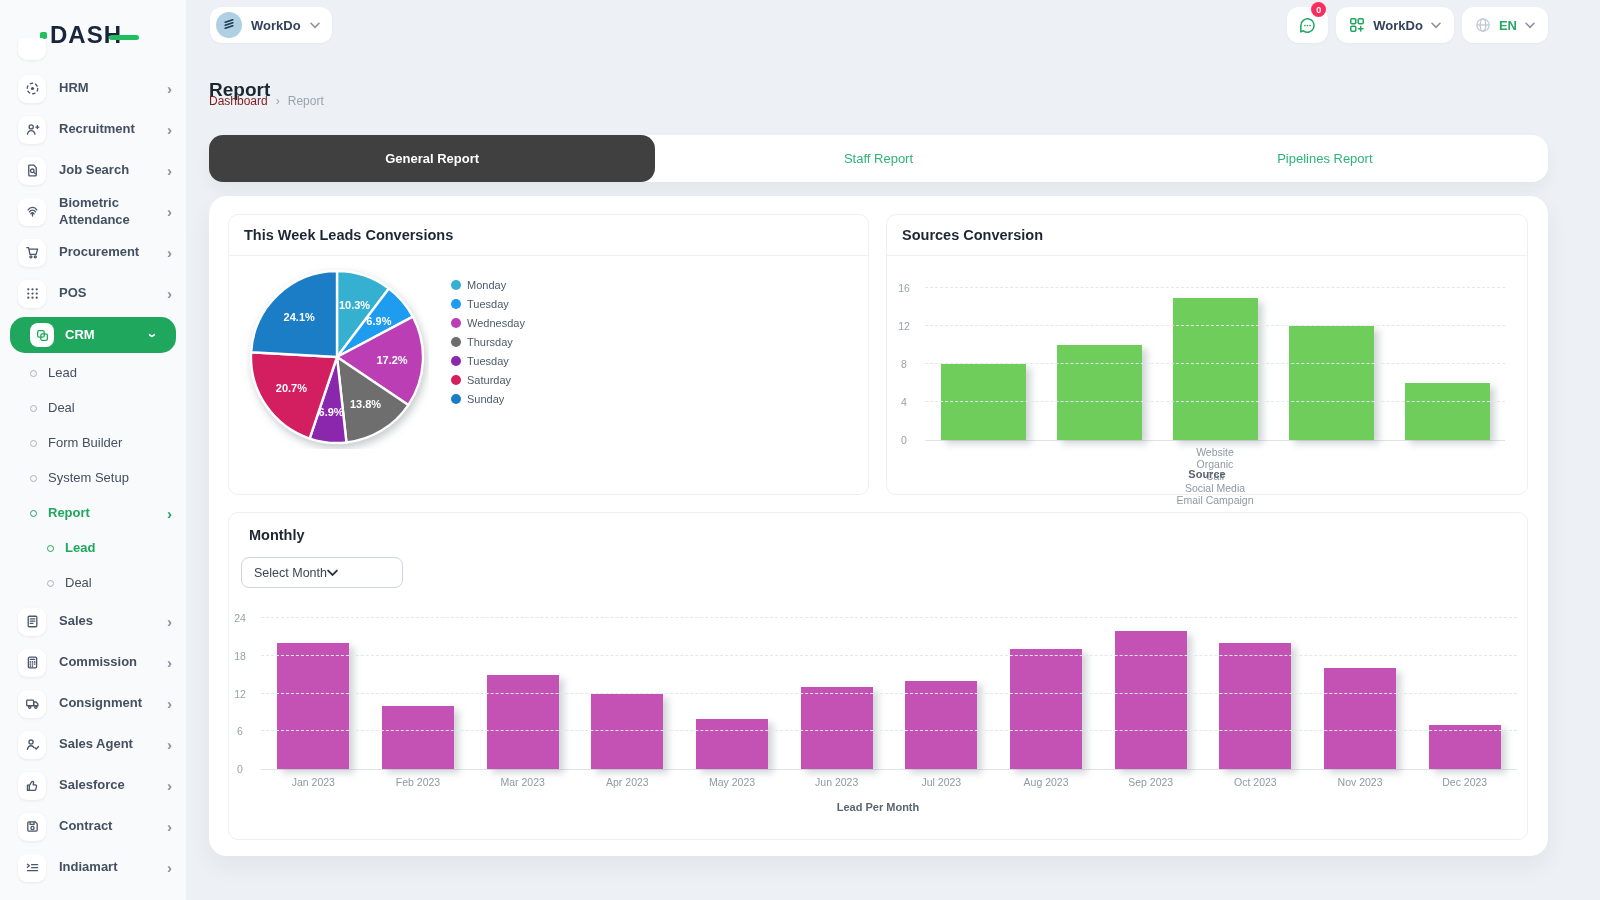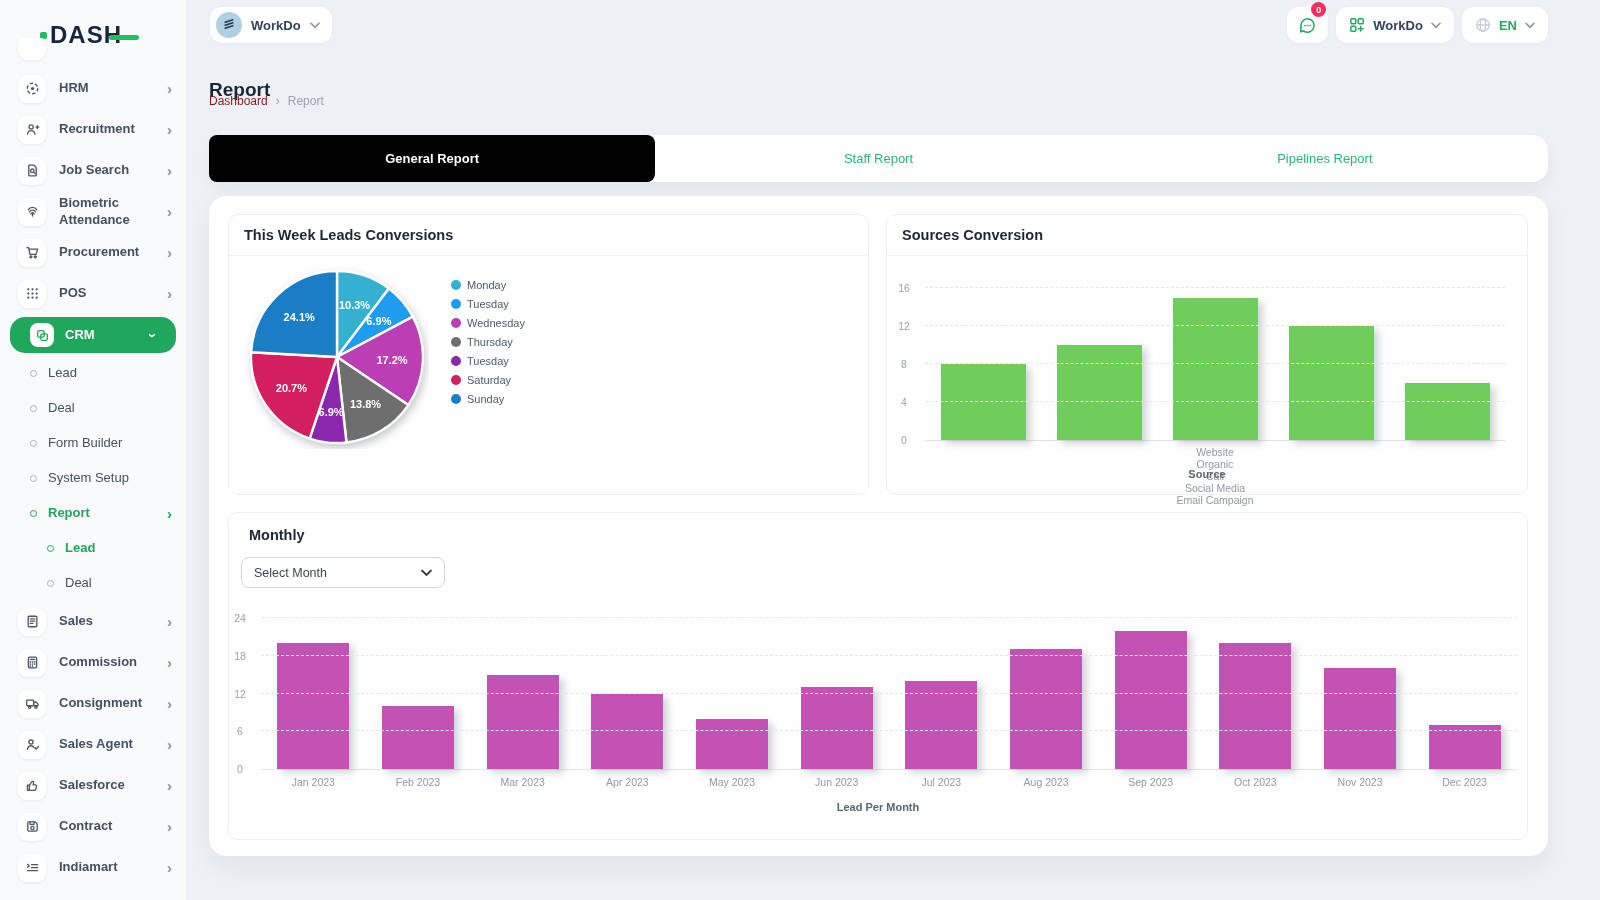--- a/index.html
+++ b/index.html
@@ -49,34 +49,34 @@
 
   
   .page-title{position:absolute;left:209px;top:66px;font-size:19px;font-weight:700;color:#1c2734;}
   .crumbs{position:absolute;left:209px;top:94px;font-size:12px;display:flex;gap:8px;align-items:center;}
   .crumb-link{color:#7f1d1d;cursor:pointer;}
   .crumb-sep{color:#9aa3ad;}
   .crumb-cur{color:#9aa3ad;}
   .tabbar{position:absolute;left:209px;top:135px;width:1339px;height:47px;background:#fff;border-radius:16px;
     display:flex;box-shadow:0 8px 16px rgba(31,41,55,.05);}
   .tab{flex:1;display:flex;align-items:center;justify-content:center;font-size:13px;color:#2eb378;cursor:pointer;}
-  .tab.active{background:#000000;color:#fff;border-radius:8px;font-weight:600;}
+  .tab.active{background:#404040;color:#fff;border-radius:14px;font-weight:600;}
 
   
   .panel{position:absolute;left:209px;top:196px;width:1339px;height:660px;background:#fff;border-radius:18px;
     box-shadow:0 10px 25px rgba(30,40,60,.06);}
   .card{position:absolute;background:#fff;border:1px solid #edeff2;border-radius:10px;}
   .card-head{height:41px;border-bottom:1px solid #eef0f3;display:flex;align-items:center;padding:0 15px;}
   .card-title{font-size:14.5px;font-weight:700;color:#1d2733;}
   .pie-card{left:19px;top:18px;width:641px;height:281px;}
   .src-card{left:677px;top:18px;width:642px;height:281px;}
   .mon-card{left:19px;top:316px;width:1300px;height:328px;}
   .mon-title{position:absolute;left:20px;top:14px;font-size:14.5px;font-weight:700;}
-  .select{position:absolute;left:12px;top:44px;width:204px;height:31px;border:1px solid #d0d5dd;border-radius:8px;
-    background:#fff;display:flex;align-items:center;justify-content:space-between;padding:0 12px;cursor:pointer;}
+  .select{position:absolute;left:12px;top:44px;width:162px;height:31px;border:1px solid #d0d5dd;border-radius:8px;
+    background:#fff;display:flex;align-items:center;justify-content:flex-start;padding:0 12px;cursor:pointer;}
   .select span{font-size:12.5px;color:#3c4654;}
 
   
   #pie-svg{position:absolute;left:16px;top:50px;}
   .pie-g{filter:drop-shadow(2px 4px 4px rgba(50,60,70,.28));}
   .pie-label{font-family:"Liberation Sans",sans-serif;font-size:11px;font-weight:700;fill:#fff;}
   .legend{position:absolute;left:222px;top:64px;}
   .lg-item{display:flex;align-items:center;gap:6px;margin-bottom:7px;cursor:pointer;}
   .lg-dot{width:10px;height:10px;border-radius:50%;flex:none;}
   .lg-txt{font-size:11px;color:#4b5a6a;}

